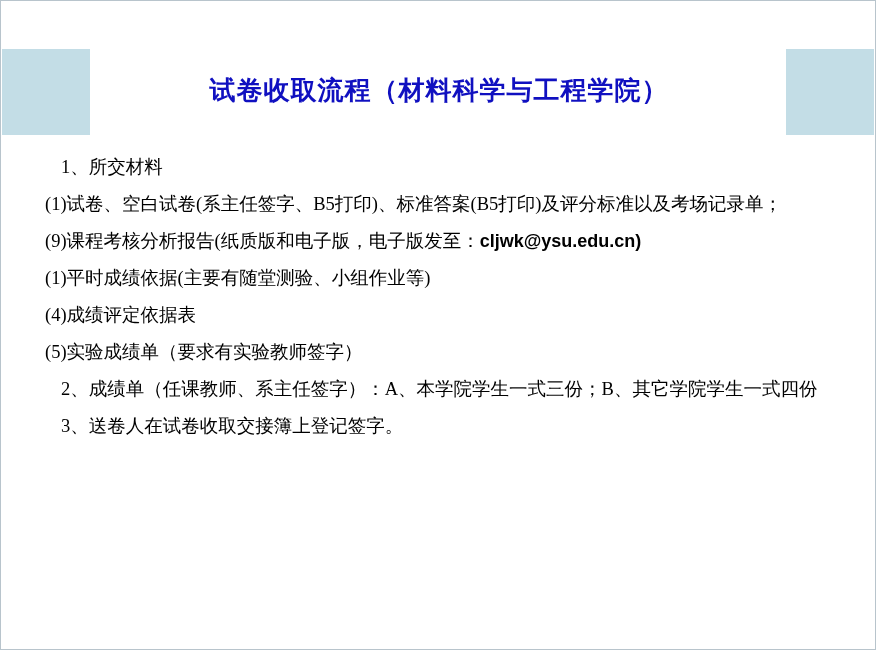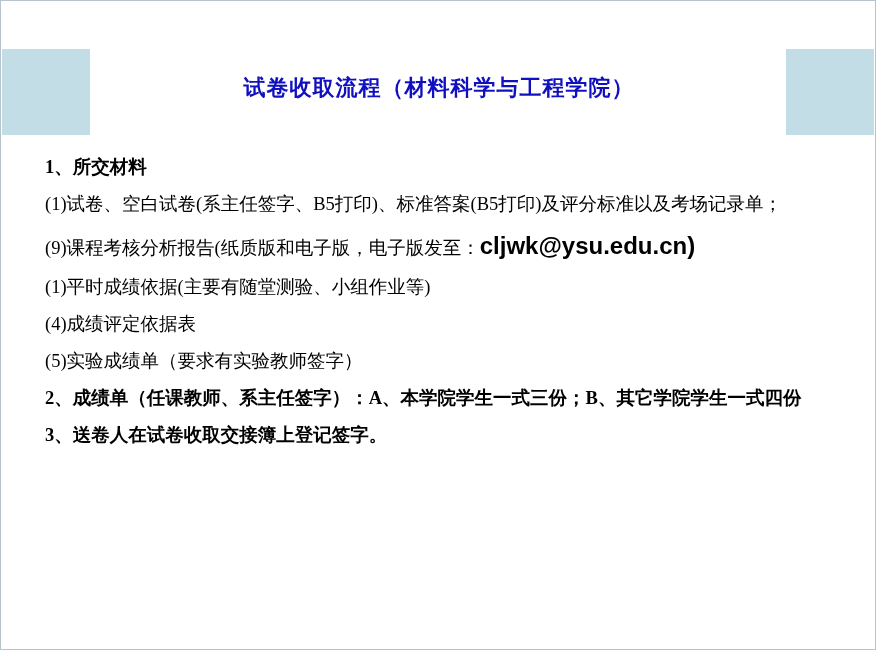--- a/index.html
+++ b/index.html
@@ -39,46 +39,47 @@
   }
   .title {
     position: absolute;
     left: 0;
     top: 72px;
     width: 876px;
     text-align: center;
     color: #1010c0;
     font-family: "Liberation Serif", "DejaVu Serif", serif;
     font-weight: bold;
-    font-size: 22px;
+    font-size: 26px;
     letter-spacing: 1px;
   }
   .body {
     position: absolute;
     left: 44px;
     top: 152px;
     width: 800px;
     color: #000000;
   }
   .line {
     font-size: 18.5px;
     line-height: 1.62;
     margin-bottom: 7px;
     font-family: "Liberation Serif", "DejaVu Serif", serif;
   }
   .bold {
-    font-weight: bold;
+    font-weight: normal;
+    margin-left: 16px;
   }
   .item {
     font-weight: normal;
   }
   .mail {
     font-family: "Liberation Sans", sans-serif;
     font-weight: bold;
-    font-size: 24px;
+    font-size: 18px;
   }
 </style>
 </head>
 <body>
 
 <div class="slide">
 
   <div class="deco-left"></div>
   <div class="deco-right"></div>
 

